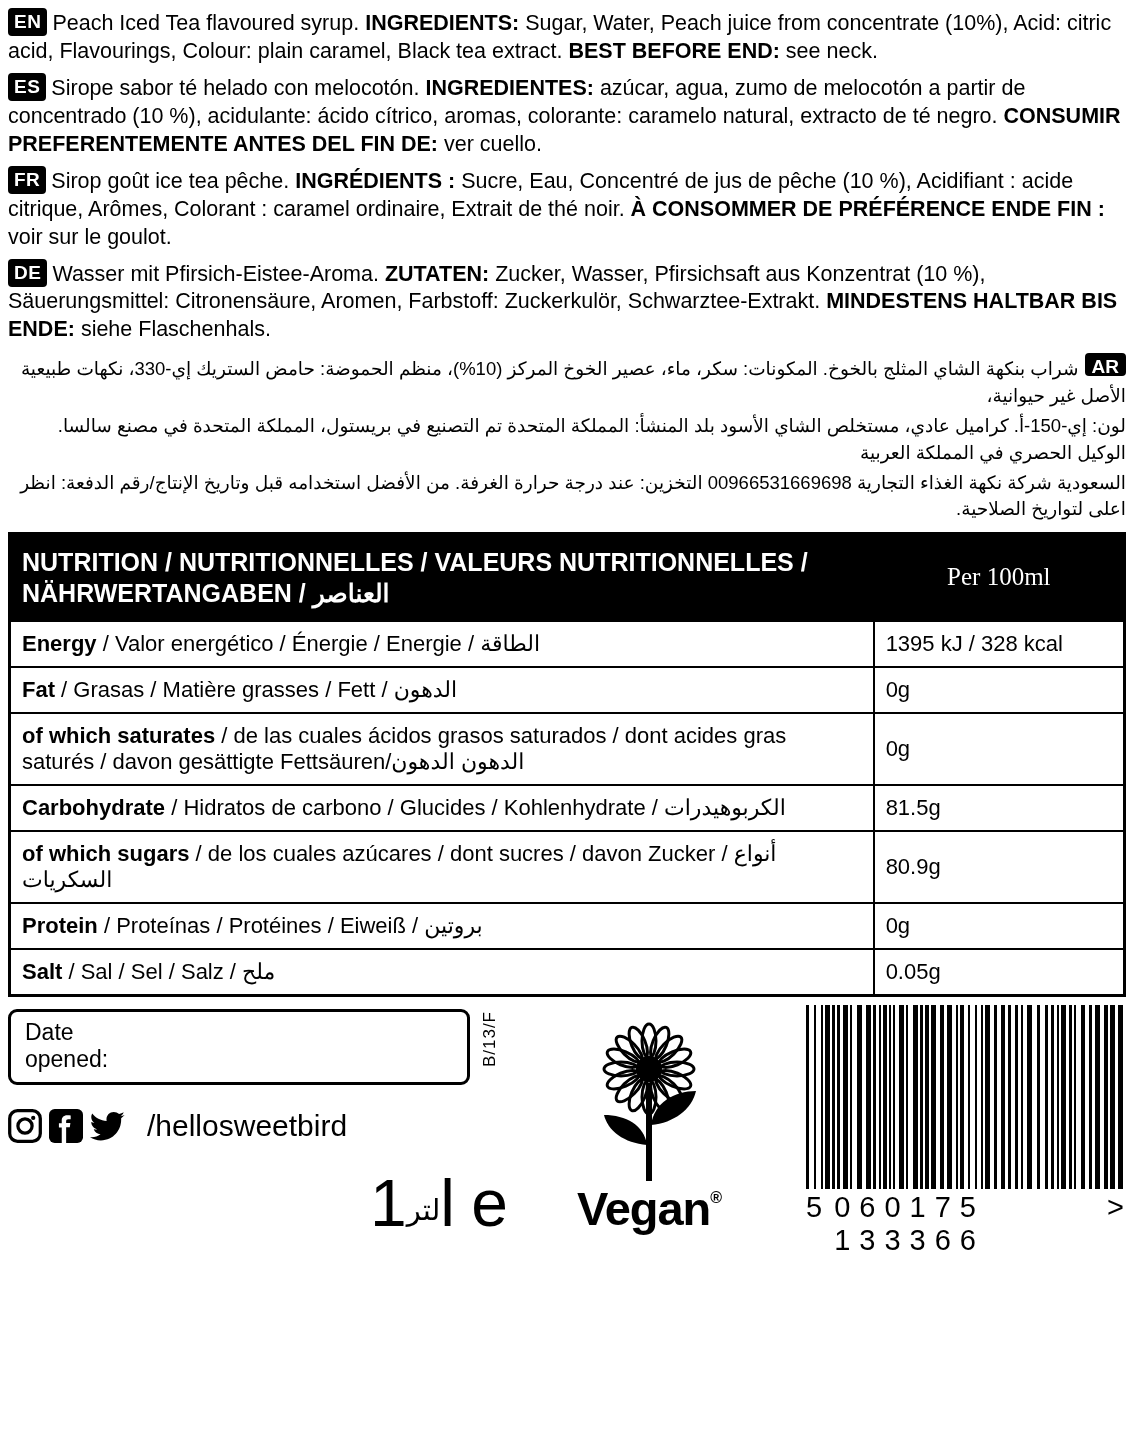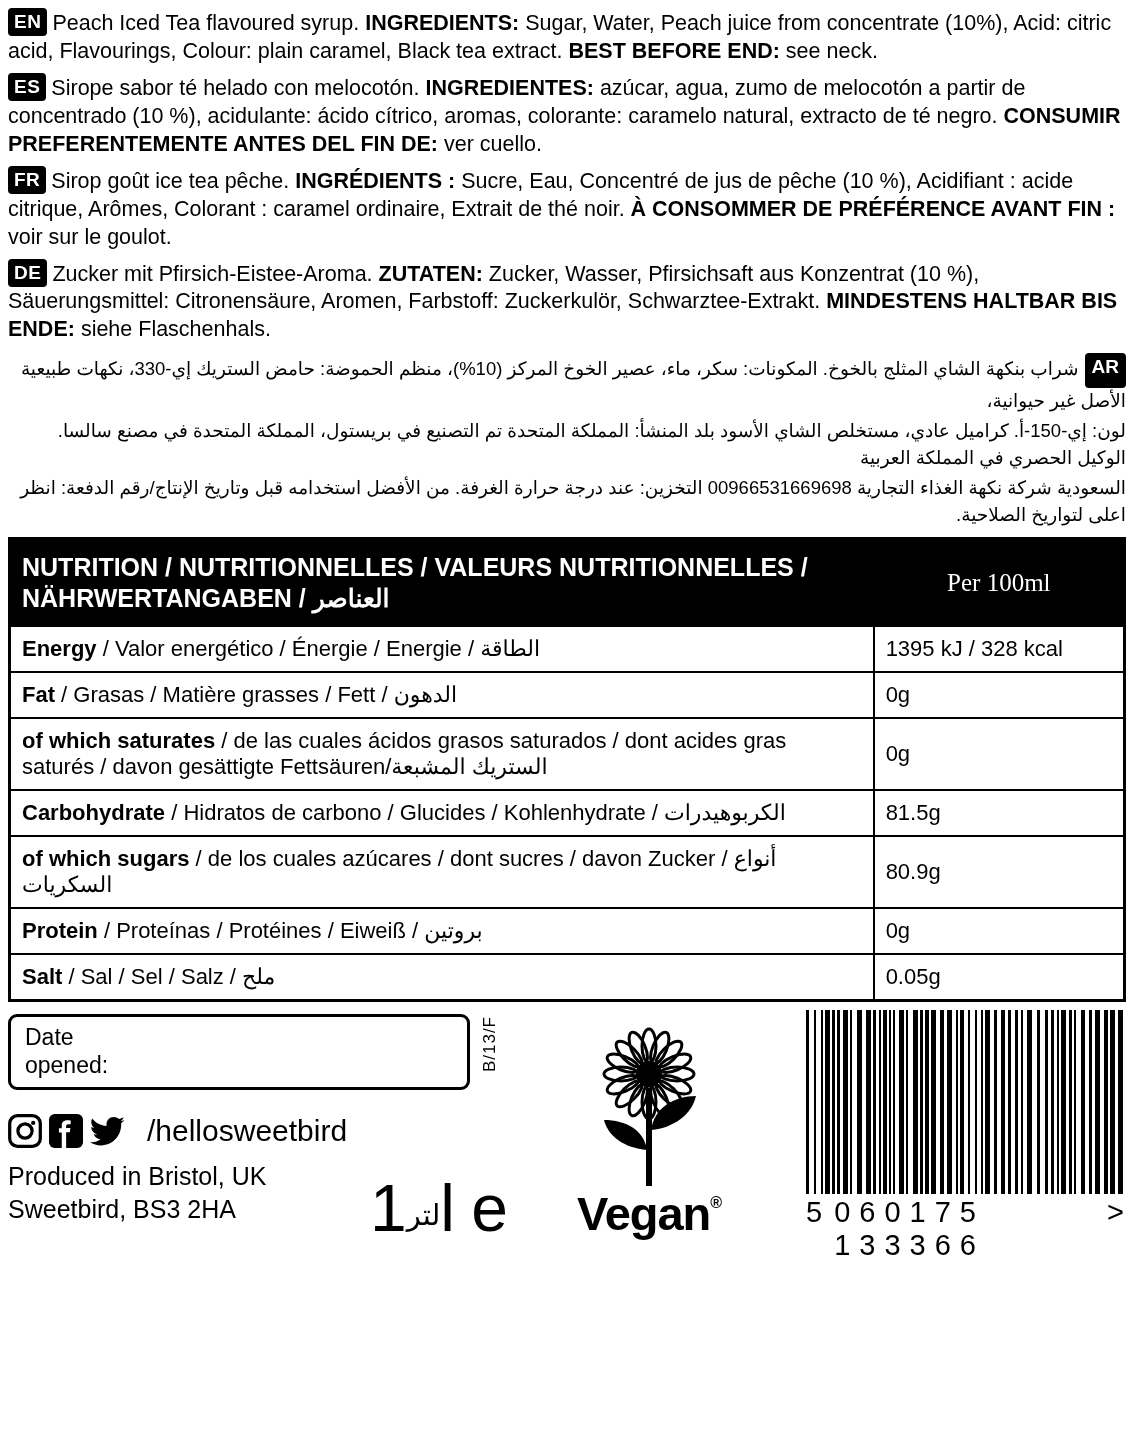--- a/index.html
+++ b/index.html
@@ -46,21 +46,21 @@
     padding: 2px 8px 0 8px;
     position: relative;
   }
   .ar-tag {
     display: inline-block;
     background: #000;
     color: #fff;
     font-weight: bold;
     font-size: 19px;
     line-height: 1;
-    padding: 4px 7px 12px 7px;
+    padding: 4px 7px 0 7px;
     border-radius: 4px;
     margin-left: 6px;
     vertical-align: 2px;
     direction: ltr;
   }
   .ar-line { margin-bottom: 3px; }
 
   
   .nutrition-wrap { padding: 6px 8px 0 8px; }
   table.nutrition {
@@ -183,24 +183,24 @@
 <div class="page">
 
   <div class="ingredients">
     <div class="lang-block">
       <span class="lang-tag">EN</span><span id="txt-en"><span>Peach Iced Tea flavoured syrup. </span><span class="b">INGREDIENTS:</span><span> Sugar, Water, Peach juice from concentrate (10%), Acid: citric acid, Flavourings, Colour: plain caramel, Black tea extract. </span><span class="b">BEST BEFORE END:</span><span> see neck.</span></span>
     </div>
     <div class="lang-block">
       <span class="lang-tag">ES</span><span id="txt-es"><span>Sirope sabor té helado con melocotón. </span><span class="b">INGREDIENTES:</span><span> azúcar, agua, zumo de melocotón a partir de concentrado (10 %), acidulante: ácido cítrico, aromas, colorante: caramelo natural, extracto de té negro. </span><span class="b">CONSUMIR PREFERENTEMENTE ANTES DEL FIN DE:</span><span> ver cuello.</span></span>
     </div>
     <div class="lang-block">
-      <span class="lang-tag">FR</span><span id="txt-fr"><span>Sirop goût ice tea pêche. </span><span class="b">INGRÉDIENTS :</span><span> Sucre, Eau, Concentré de jus de pêche (10 %), Acidifiant : acide citrique, Arômes, Colorant : caramel ordinaire, Extrait de thé noir. </span><span class="b">À CONSOMMER DE PRÉFÉRENCE AVANT FIN :</span><span> voir sur le goulot.</span></span>
+      <span class="lang-tag">FR</span><span id="txt-fr"><span>Sirop goût ice tea pêche. </span><span class="b">INGRÉDIENTS :</span><span> Sucre, Eau, Concentré de jus de pêche (10 %), Acidifiant : acide citrique, Arômes, Colorant : caramel ordinaire, Extrait de thé noir. </span><span class="b">À CONSOMMER DE PRÉFÉRENCE ENDE FIN :</span><span> voir sur le goulot.</span></span>
     </div>
     <div class="lang-block">
-      <span class="lang-tag">DE</span><span id="txt-de"><span>Zucker mit Pfirsich-Eistee-Aroma. </span><span class="b">ZUTATEN:</span><span> Zucker, Wasser, Pfirsichsaft aus Konzentrat (10 %), Säuerungsmittel: Citronensäure, Aromen, Farbstoff: Zuckerkulör, Schwarztee-Extrakt. </span><span class="b">MINDESTENS HALTBAR BIS ENDE:</span><span> siehe Flaschenhals.</span></span>
+      <span class="lang-tag">DE</span><span id="txt-de"><span>Wasser mit Pfirsich-Eistee-Aroma. </span><span class="b">ZUTATEN:</span><span> Zucker, Wasser, Pfirsichsaft aus Konzentrat (10 %), Säuerungsmittel: Citronensäure, Aromen, Farbstoff: Zuckerkulör, Schwarztee-Extrakt. </span><span class="b">MINDESTENS HALTBAR BIS ENDE:</span><span> siehe Flaschenhals.</span></span>
     </div>
   </div>
 
   <div class="ar-block">
     <div class="ar-line">
       <span class="ar-tag">AR</span><span>شراب بنكهة الشاي المثلج بالخوخ. المكونات: سكر، ماء، عصير الخوخ المركز (10%)، منظم الحموضة: حامض الستريك إي‑330، نكهات طبيعية الأصل غير حيوانية،</span>
     </div>
     <div class="ar-line">لون: إي‑150‑أ. كراميل عادي، مستخلص الشاي الأسود بلد المنشأ: المملكة المتحدة تم التصنيع في بريستول، المملكة المتحدة في مصنع سالسا. الوكيل الحصري في المملكة العربية</div>
     <div class="ar-line">السعودية شركة نكهة الغذاء التجارية 00966531669698 التخزين: عند درجة حرارة الغرفة. من الأفضل استخدامه قبل وتاريخ الإنتاج/رقم الدفعة: انظر اعلى لتواريخ الصلاحية.</div>
   </div>
@@ -220,21 +220,21 @@
       <tbody id="nutrition-body">
           <tr>
             <td><span class="b">Energy</span><span> / Valor energético / Énergie / Energie / </span><span class="ar-inline">الطاقة</span></td>
             <td class="val">1395 kJ / 328 kcal</td>
           </tr>
           <tr>
             <td><span class="b">Fat</span><span> / Grasas / Matière grasses / Fett / </span><span class="ar-inline">الدهون</span></td>
             <td class="val">0g</td>
           </tr>
           <tr>
-            <td><span class="b">of which saturates</span><span> / de las cuales ácidos grasos saturados / dont acides gras saturés / davon gesättigte Fettsäuren/</span><span class="ar-inline">الستريك المشبعة</span></td>
+            <td><span class="b">of which saturates</span><span> / de las cuales ácidos grasos saturados / dont acides gras saturés / davon gesättigte Fettsäuren/</span><span class="ar-inline">الدهون الدهون</span></td>
             <td class="val">0g</td>
           </tr>
           <tr>
             <td><span class="b">Carbohydrate</span><span> / Hidratos de carbono / Glucides / Kohlenhydrate / </span><span class="ar-inline">الكربوهيدرات</span></td>
             <td class="val">81.5g</td>
           </tr>
           <tr>
             <td><span class="b">of which sugars</span><span> / de los cuales azúcares / dont sucres / davon Zucker / </span><span class="ar-inline">أنواع السكريات</span></td>
             <td class="val">80.9g</td>
           </tr>
@@ -274,24 +274,20 @@
         </svg>
       </span>
       <span>
         <svg class="ico" width="36" height="34" viewBox="0 0 26 24">
           <path d="M25 4.1c-.9.4-1.9.7-2.9.8 1-.6 1.8-1.6 2.2-2.8-1 .6-2.1 1-3.3 1.3C20 2.5 18.6 1.9 17.1 1.9c-2.9 0-5.2 2.3-5.2 5.2 0 .4 0 .8.1 1.2C7.7 8 4 6 1.6 2.9c-.5.8-.7 1.7-.7 2.6 0 1.8.9 3.4 2.3 4.3-.8 0-1.6-.3-2.3-.6 0 2.5 1.8 4.6 4.2 5.1-.4.1-.9.2-1.4.2-.3 0-.7 0-1-.1.7 2.1 2.6 3.6 4.9 3.6-1.8 1.4-4 2.2-6.5 2.2-.4 0-.8 0-1.2-.1 2.3 1.5 5 2.3 7.9 2.3 9.5 0 14.7-7.9 14.7-14.7V6.4c1-.7 1.9-1.6 2.5-2.3z" fill="#000"></path>
         </svg>
       </span>
       <span class="handle">/hellosweetbird</span>
     </div>
 
-    <div class="addr">
-      <div>Produced in Bristol, UK</div>
-      <div>Sweetbird, BS3 2HA</div>
-    </div>
 
     <div class="volume">
       <span class="ar-l">لتر</span><span>1l e</span>
     </div>
 
     <div class="vegan">
       <svg class="ico" width="250" height="180" viewBox="0 0 250 180" style="margin:0 auto;">
         <g stroke="#000" stroke-width="3" fill="none">
 
           <g id="petals">

